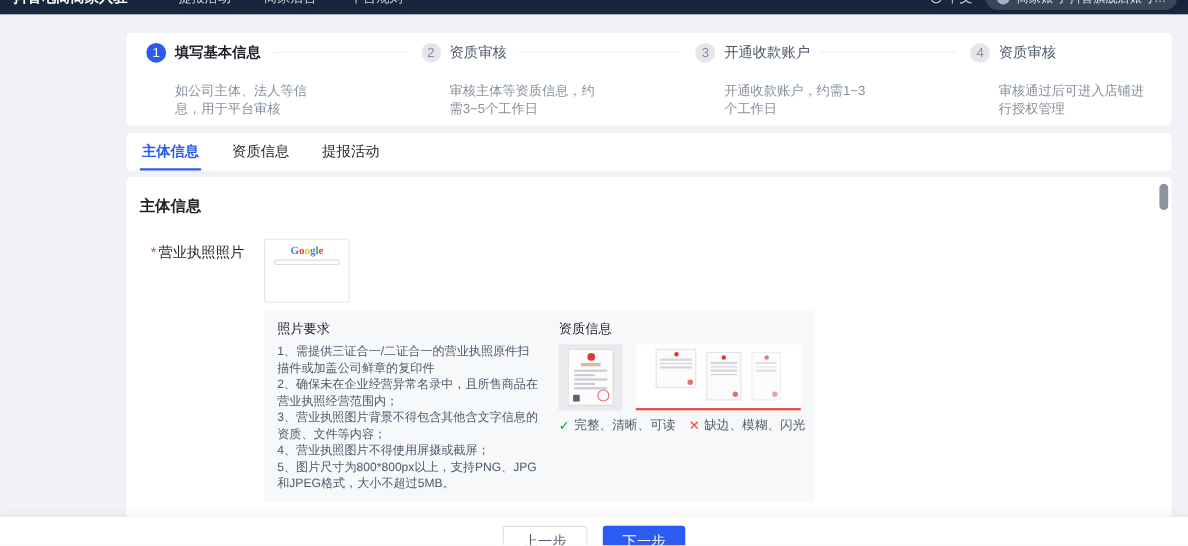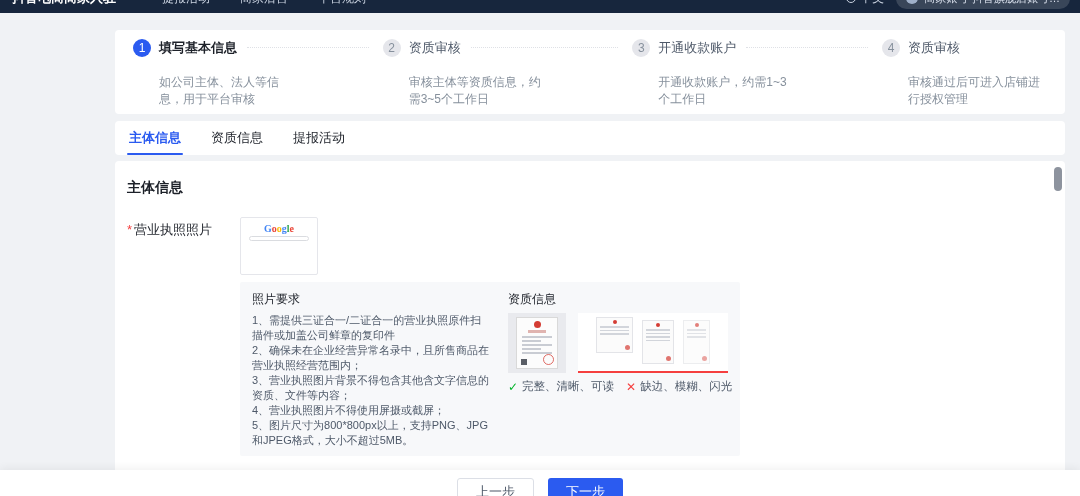--- a/index.html
+++ b/index.html
@@ -41,21 +41,21 @@
   .tabs-card { margin-top:7px; height:34px; display:flex; align-items:stretch; padding:0 14px; gap:30px; }
   .tab { font-size:13px; color:#1d2129; display:flex; align-items:center; position:relative; cursor:pointer; }
   .tab.active { color:#2b5bf0; font-weight:bold; }
   .tab.active::after { content:""; position:absolute; left:-2px; right:-2px; bottom:0; height:2px; background:#2b5bf0; border-radius:1px; }
 
   
   .content-card { margin-top:6px; height:329px; position:relative; padding:18px 20px 0 12px; overflow:hidden; }
   .section-title { font-size:14px; font-weight:bold; color:#1d2129; }
   .form { margin-top:20px; }
   .form-row { display:flex; margin-bottom:15px; }
-  .row-label { width:113px; text-align:left; font-size:13px; color:#1d2129; padding-right:8px; flex-shrink:0; padding-top:4px; line-height:17px; }
+  .row-label { width:113px; text-align:center; font-size:13px; color:#1d2129; padding-right:8px; flex-shrink:0; padding-top:4px; line-height:17px; }
   .req-star { color:#f53f3f; margin-right:2px; }
 
   
   .thumb { width:78px; height:58px; background:#fff; border:1px solid #e5e6eb; border-radius:2px; padding:5px 6px 3px; cursor:pointer; overflow:hidden; }
   .g-logo { text-align:center; font-size:10px; font-weight:bold; line-height:11px; letter-spacing:0; font-family:"Liberation Serif","DejaVu Serif",serif; }
   .gl-b{color:#4285F4} .gl-r{color:#EA4335} .gl-y{color:#FBBC05} .gl-g{color:#34A853}
   .g-search { width:60px; height:5px; border:1px solid #dadce0; border-radius:3px; margin:2px auto 3px; }
   .g-grid-row { display:flex; justify-content:space-between; padding:0 3px; margin-bottom:1px; }
   .g-app { width:13px; }
   .g-sq { width:5px; height:5px; border-radius:1px; margin:0 auto; }

